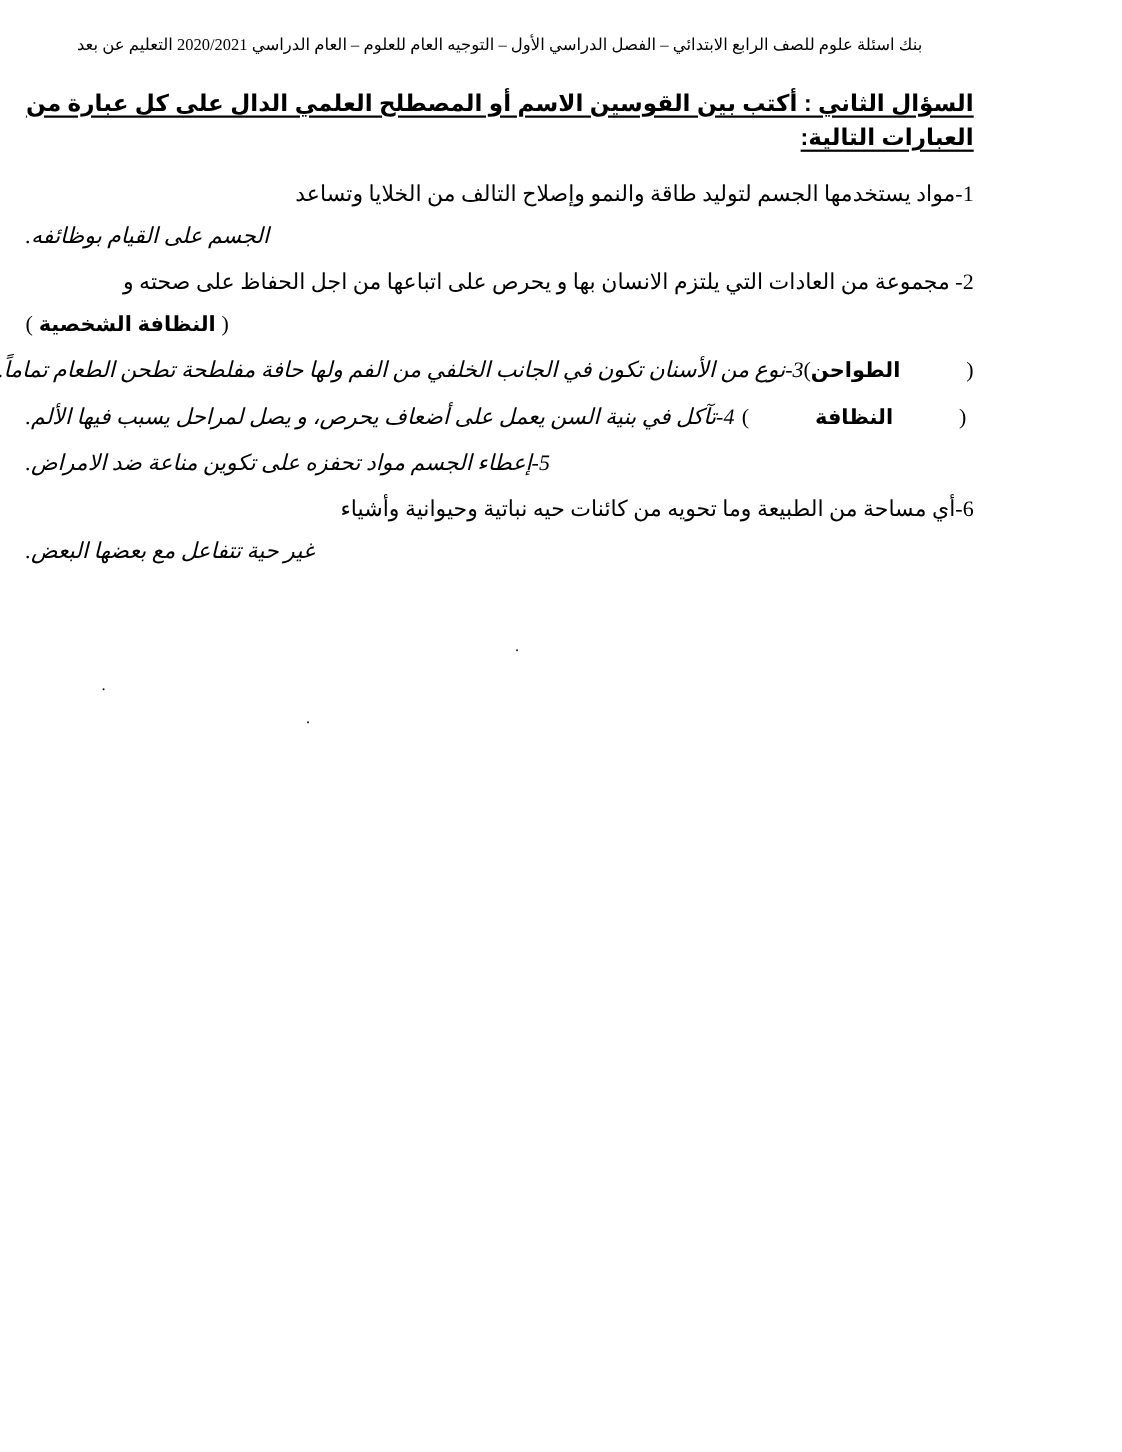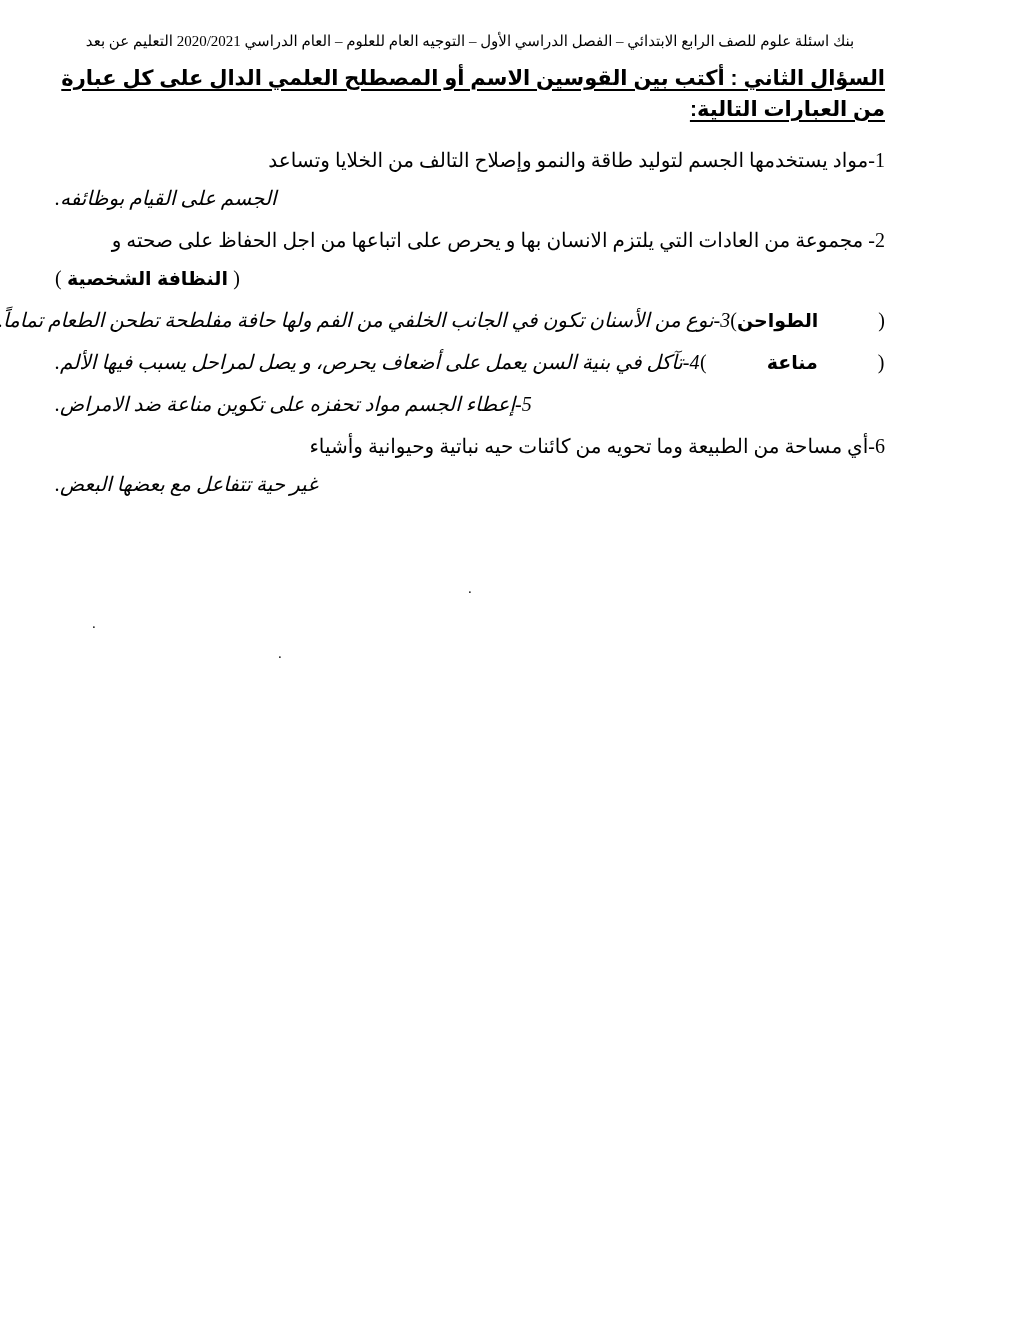--- a/index.html
+++ b/index.html
@@ -14,38 +14,38 @@
     font-family: "Liberation Serif", "DejaVu Serif", serif;
     color: #000000;
     overflow: hidden;
   }
   .page {
     position: absolute;
     top: 0; left: 0;
     width: 940px;
     height: 1320px;
     box-sizing: border-box;
-    padding: 22px 55px 0 55px;
+    padding: 22px 55px 0 23px;
   }
 
   
   .header {
     text-align: center;
     font-size: 15px;
     line-height: 1.5;
     font-family: "Liberation Serif", "DejaVu Serif", serif;
     margin-top: 8px;
     margin-bottom: 2px;
     direction: rtl;
     letter-spacing: 0px;
   }
 
   
   .title-row {
-    margin-top: 9px;
+    margin-top: 26px;
     margin-bottom: 16px;
     direction: rtl;
     text-align: right;
   }
   .title-text {
     font-size: 21px;
     font-weight: bold;
     text-decoration: underline;
     text-underline-offset: 4px;
     font-family: "Liberation Sans", "DejaVu Sans", sans-serif;
@@ -152,21 +152,21 @@
       <span class="ansbox ans">
         <span class="paren">(</span><span class="gap-sm"></span><span>الطواحن</span><span class="paren">)</span>
       </span>
       <span class="txt"><span>3-</span><span>نوع من الأسنان تكون في الجانب الخلفي من الفم ولها حافة مفلطحة تطحن الطعام تماماً.</span></span>
     </div>
   </div>
 
   <div class="q">
     <div class="row2">
       <span class="ansbox ans">
-        <span class="paren">(</span><span class="gap-sm"></span><span>مناعة</span><span class="gap-sm"></span><span class="paren">)</span>
+        <span class="paren">(</span><span class="gap-sm"></span><span>النظافة</span><span class="gap-sm"></span><span class="paren">)</span>
       </span>
       <span class="txt"><span>4-</span><span>تآكل في بنية السن يعمل على أضعاف يحرص، و يصل لمراحل يسبب فيها الألم.</span></span>
     </div>
   </div>
 
   <div class="q">
     <div class="row2">
       <span class="txt"><span>5-</span><span>إعطاء الجسم مواد تحفزه على تكوين مناعة ضد الامراض.</span></span>
     </div>
   </div>

